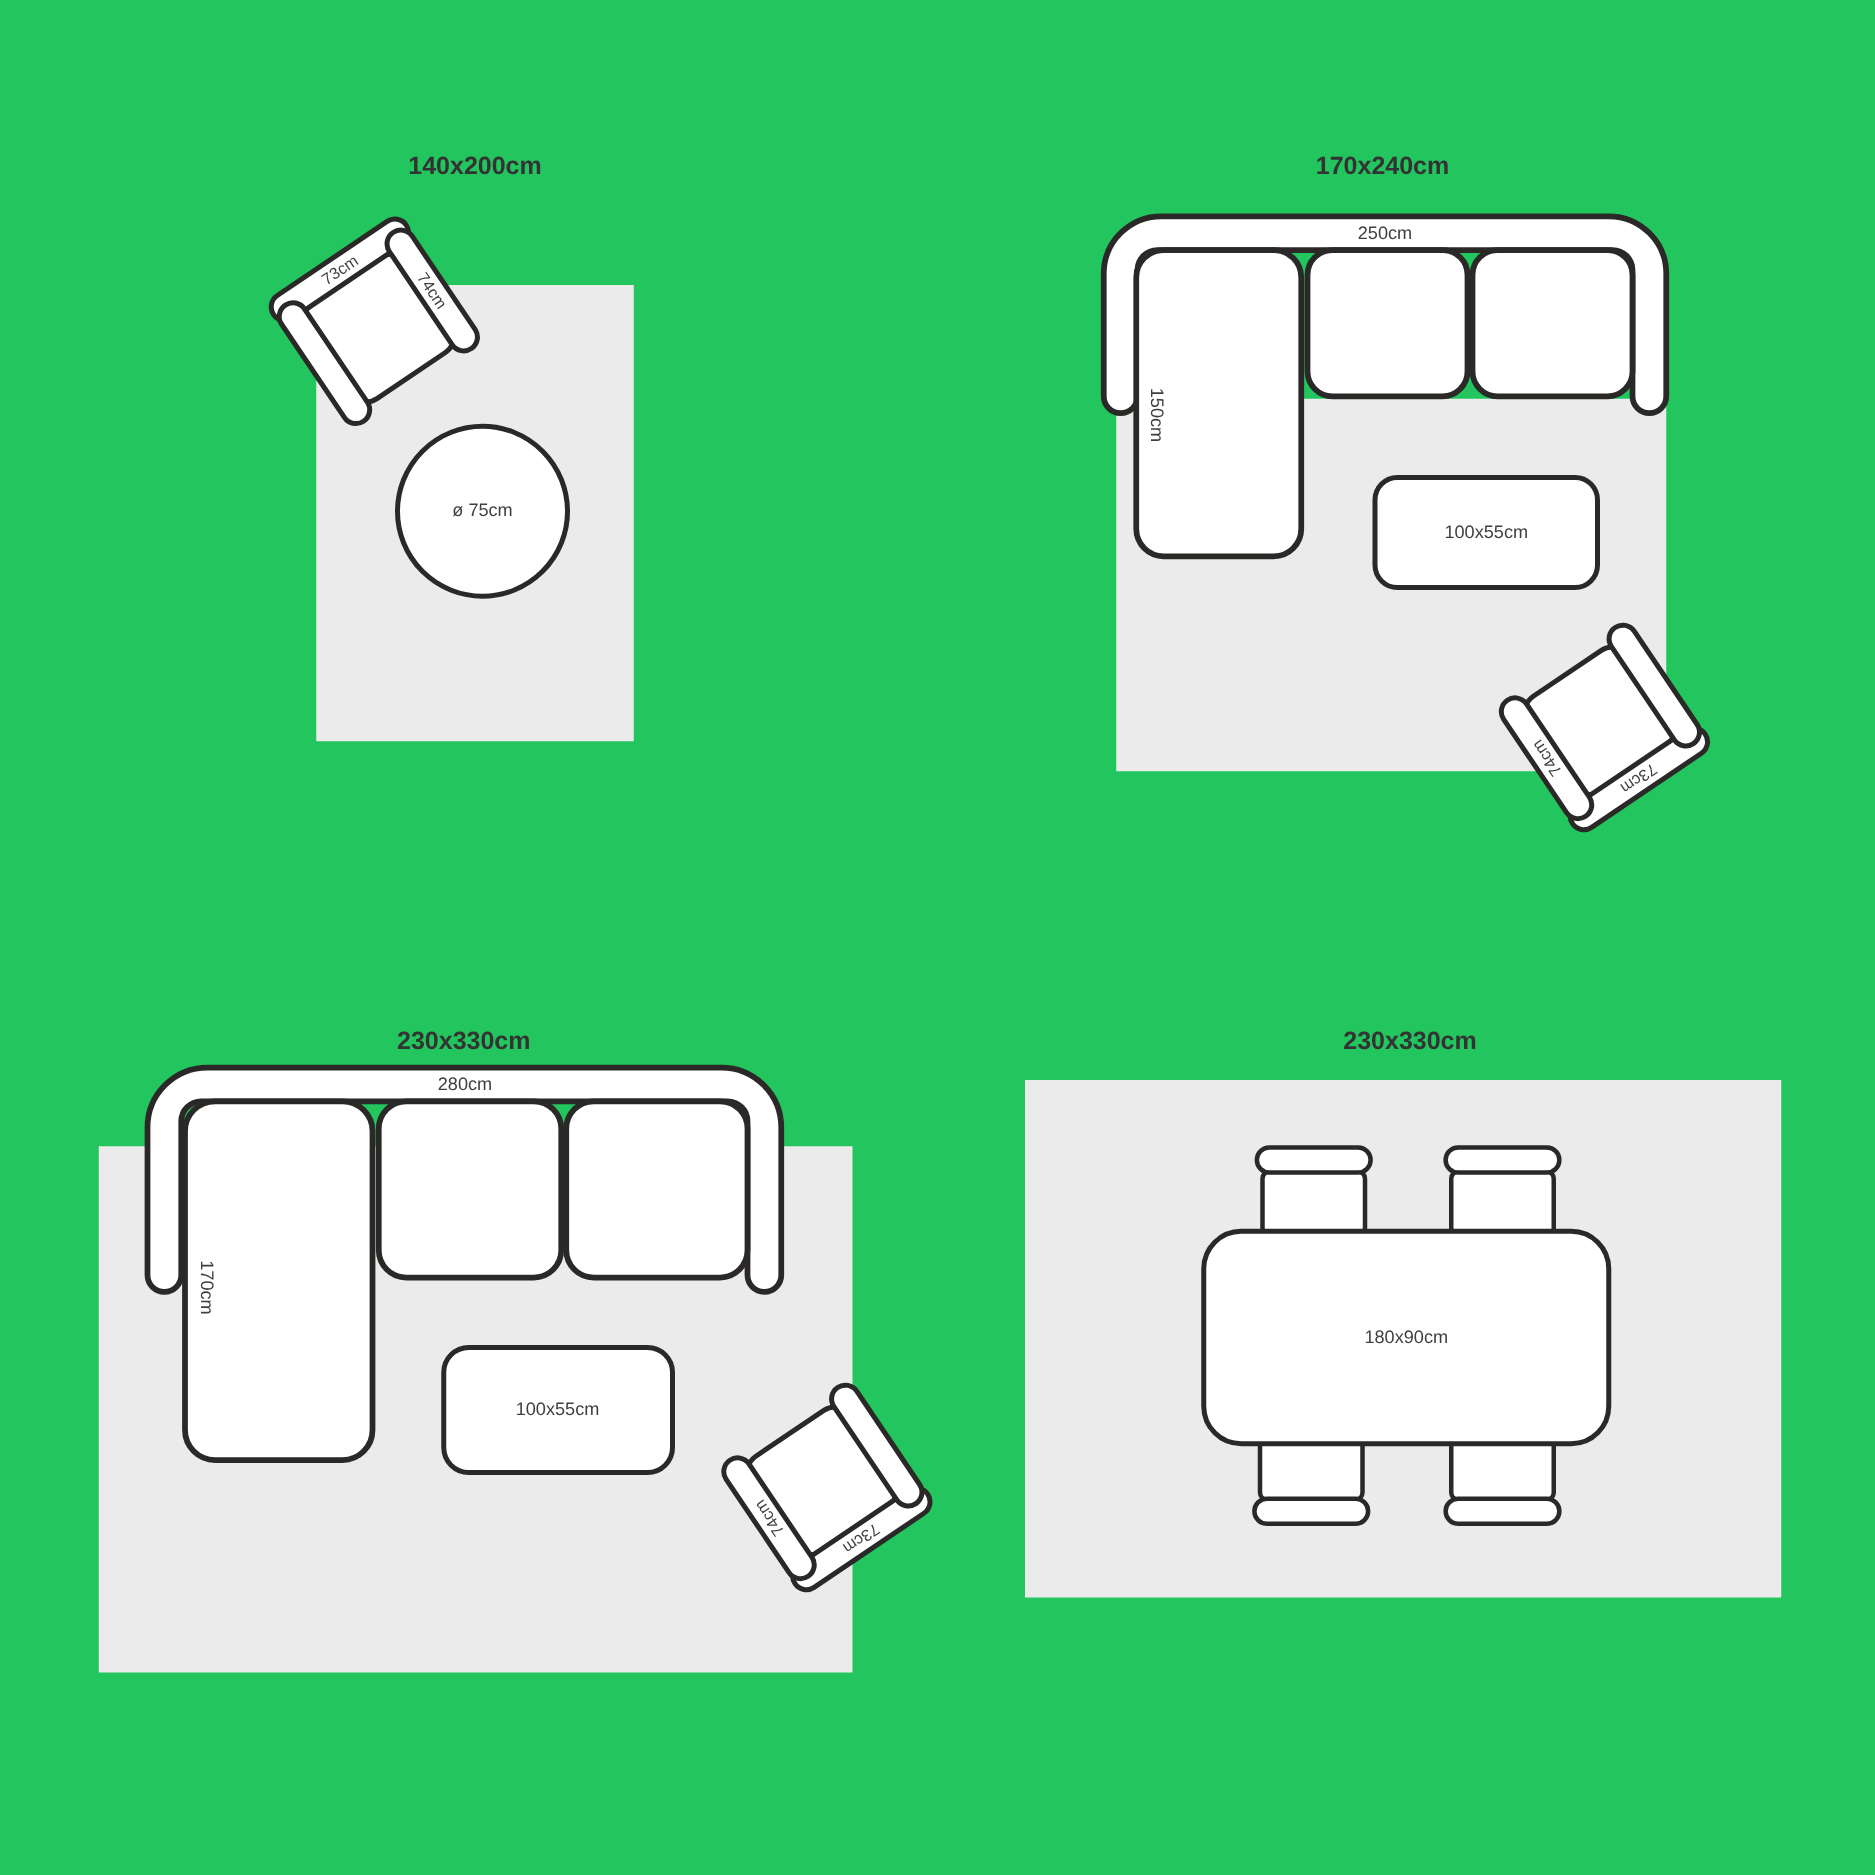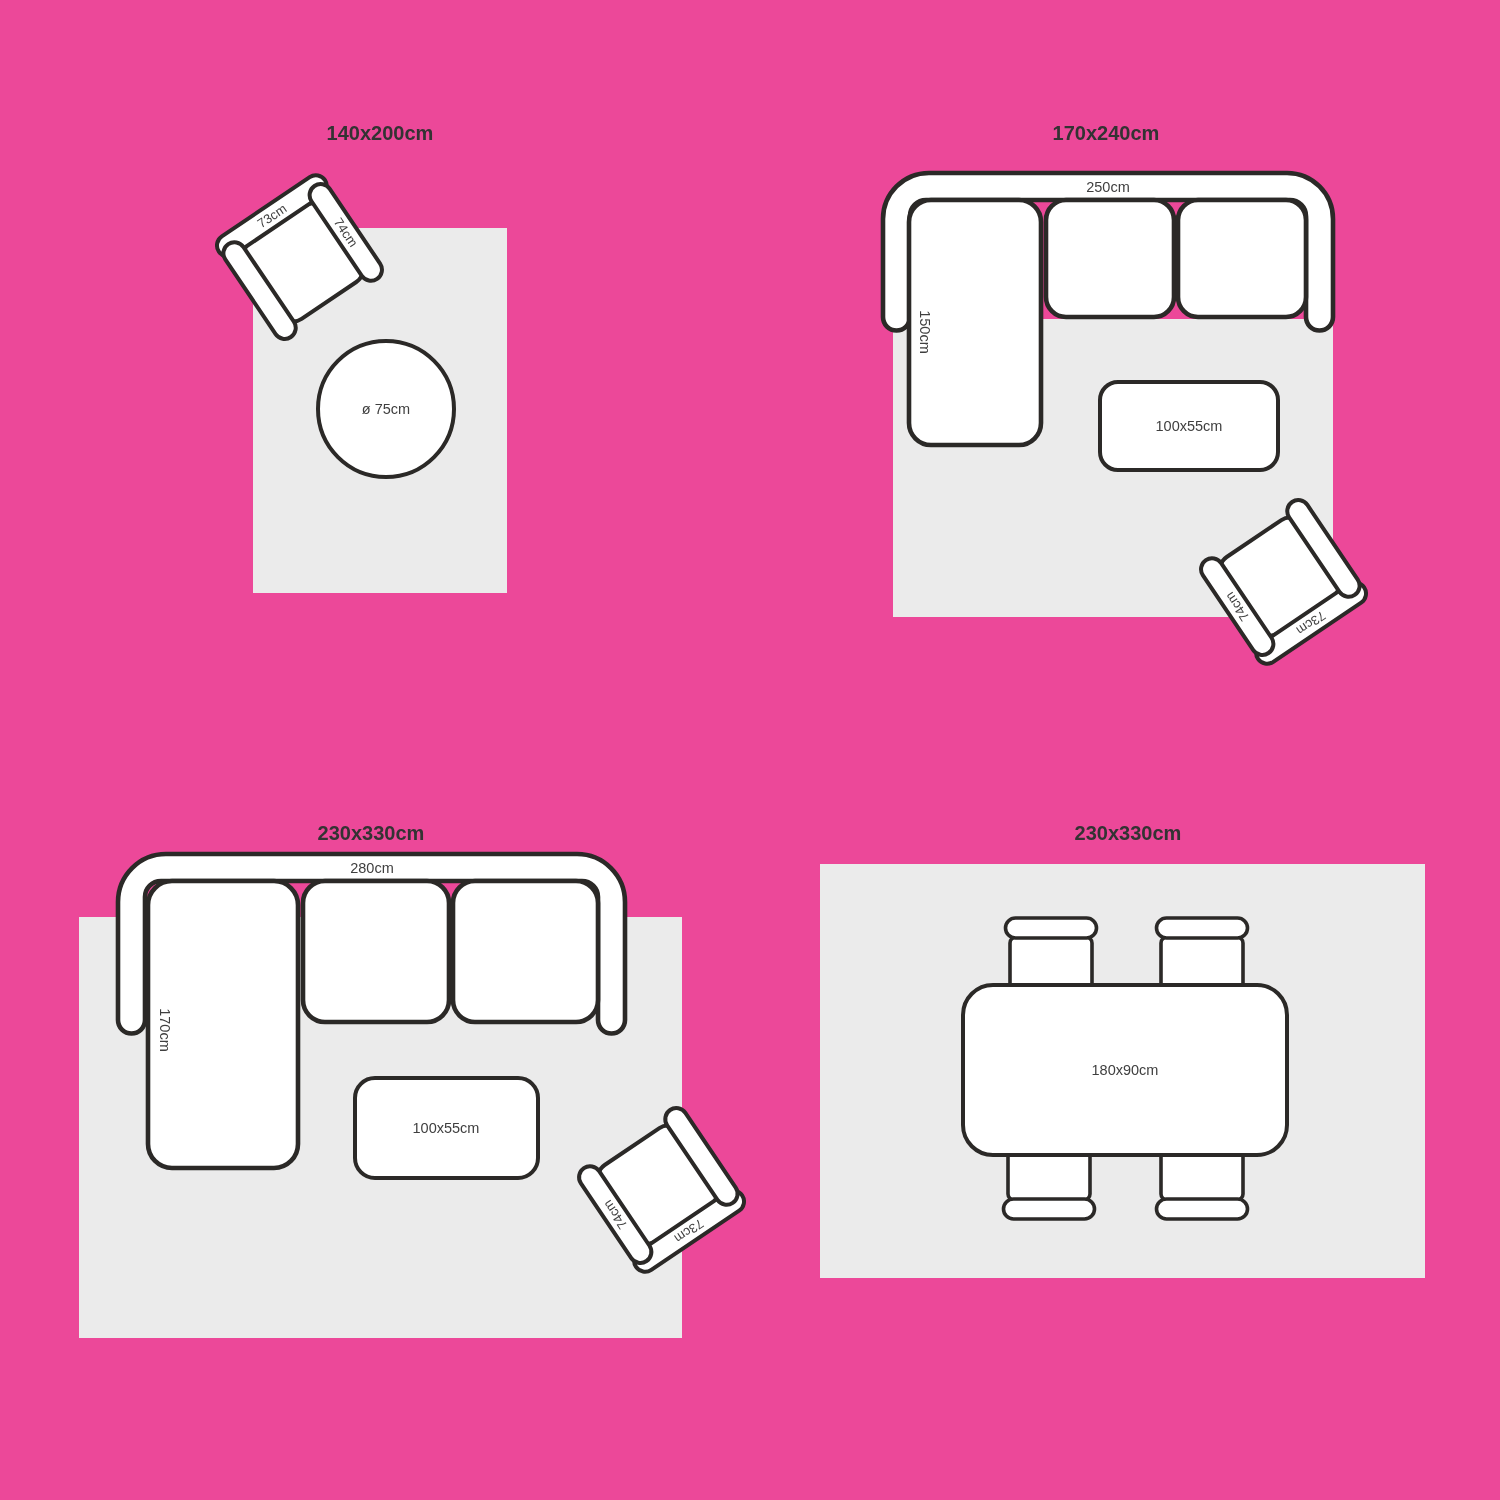--- a/index.html
+++ b/index.html
@@ -1,16 +1,16 @@
 <!DOCTYPE html>
 <html style="--ink: #2b2927; --rug: #ebebeb; --title: #333333; --label: #3f3f3f;"><head>
 <meta charset="utf-8">
 <style>
   html,body{margin:0;padding:0;background:#fff;}
-  #stage{position:relative;width:1500px;height:1500px;background:#ec4899;overflow:hidden;}
+  #stage{position:relative;width:1500px;height:1500px;background:#22c55e;overflow:hidden;}
   svg{display:block;}
   text{text-anchor:middle;dominant-baseline:central;}
   .title{font:700 20px "Liberation Sans",sans-serif;fill:var(--title,#333333);}
   .lbl{font:400 14.5px "Liberation Sans",sans-serif;fill:var(--label,#3f3f3f);}
   .sm{font-size:13px;}
   .rug{fill:var(--rug,#ebebeb);stroke:none;}
   .furn{fill:#ffffff;stroke:var(--ink,#2b2927);stroke-width:4;}
   .sofa{stroke-width:4.6;}
   .chair{stroke-width:3.6;}
 </style>

